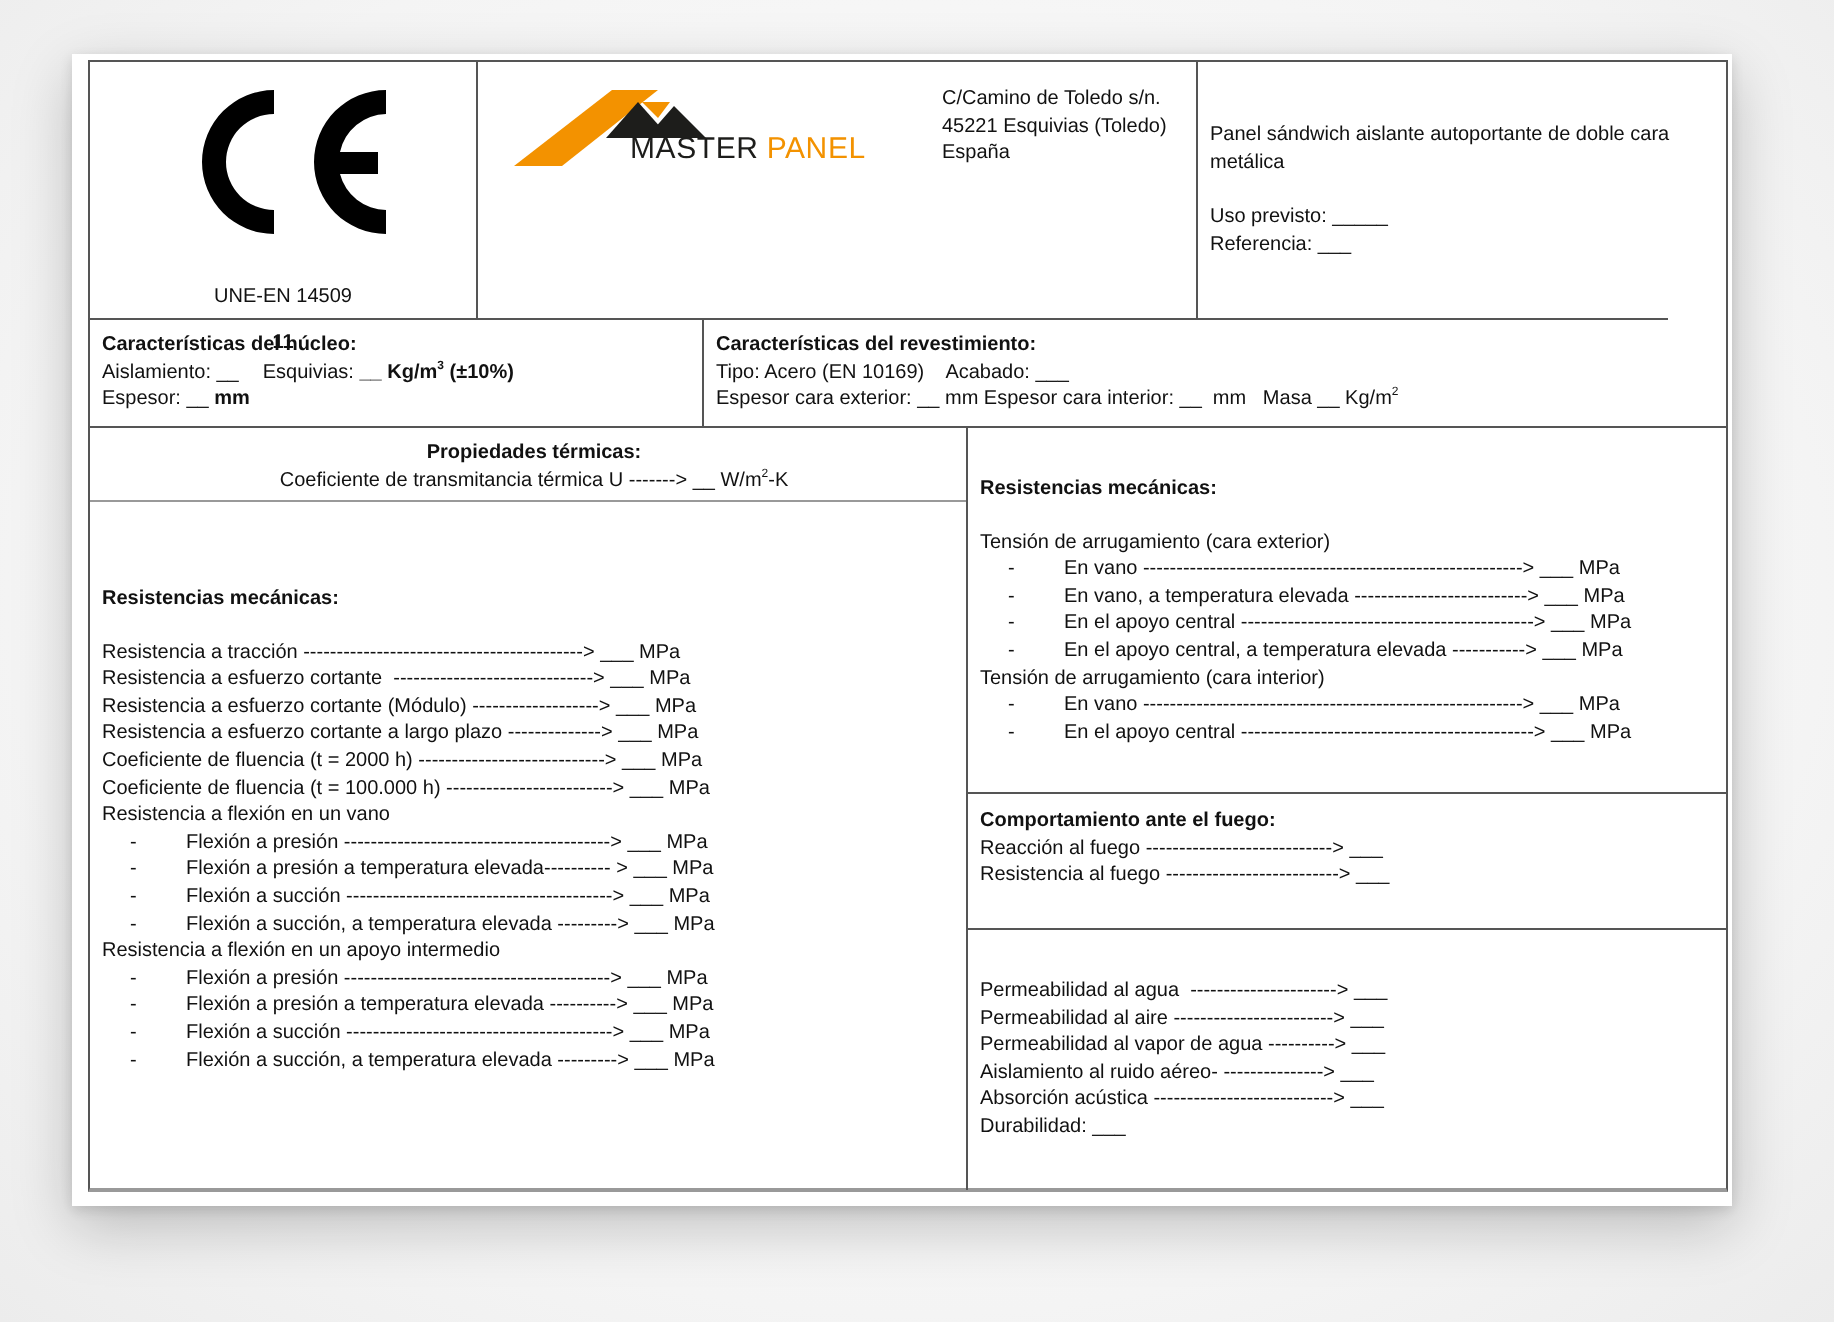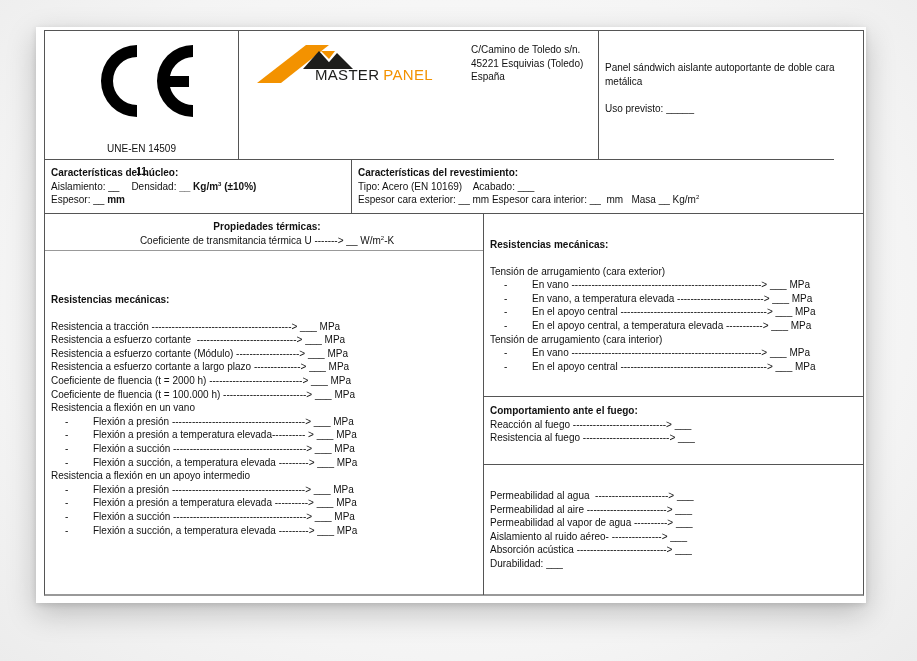--- a/index.html
+++ b/index.html
@@ -49,25 +49,26 @@
   <div class="cell" style="left:426px;top:12px;width:126px;height:60px;">
     <div>C/Camino de Toledo s/n.</div>
     <div>45221 Esquivias (Toledo)</div>
     <div>España</div>
   </div>
   <div class="cell bl" style="left:553px;top:0;width:266px;height:128px;padding:30px 0 0 6px;">
     <div>Panel sándwich aislante autoportante de doble cara</div>
     <div>metálica</div>
     <div style="height:14px;"></div>
     <div>Uso previsto: _____</div>
+    <div>Referencia: ___</div>
   </div>
 
   <div class="cell bt" style="left:0;top:128px;width:306px;height:54px;padding:6px 0 0 6px;">
     <div class="b">Características del núcleo:</div>
-    <div><span>Aislamiento: __</span><span style="display:inline-block;width:12px;"></span><span>Densidad: </span><span class="b">__ Kg/m</span><sup class="b">3</sup><span class="b"> (±10%)</span></div>
+    <div><span>Aislamiento: __</span><span style="display:inline-block;width:12px;"></span><span>Esquivias: </span><span class="b">__ Kg/m</span><sup class="b">3</sup><span class="b"> (±10%)</span></div>
     <div><span>Espesor: __ </span><span class="b">mm</span></div>
   </div>
   <div class="cell bt bl" style="left:306px;top:128px;width:483px;height:54px;padding:6px 0 0 6px;">
     <div class="b">Características del revestimiento:</div>
     <div class="row">Tipo: Acero (EN 10169)    Acabado: ___</div>
     <div class="row"><span>Espesor cara exterior: __ mm Espesor cara interior: __  mm   Masa __ Kg/m</span><sup>2</sup></div>
   </div>
 
   <div class="cell bt" style="left:0;top:182px;width:438px;height:38px;padding:6px 0 0 6px;border-bottom:1px solid #999;text-align:center;">
     <div class="b">Propiedades térmicas:</div>

